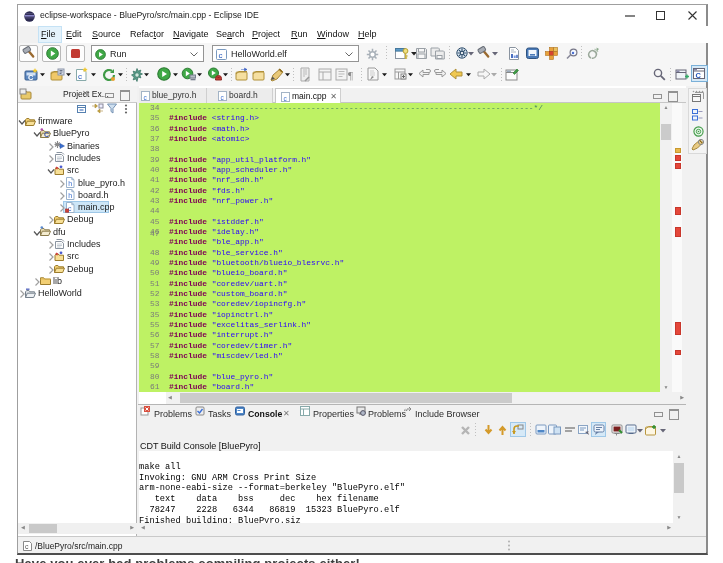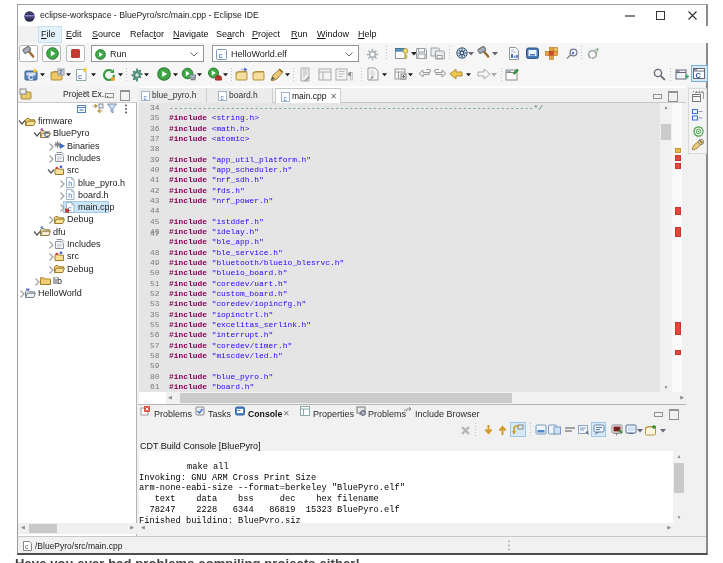--- a/index.html
+++ b/index.html
@@ -21,21 +21,21 @@
 #ltabs{left:0;top:0;width:119px;height:17px;background:#f3f3f3;border-bottom:1px solid #cacaca;}
 #ltree{left:0;top:29px;width:118px;height:408px;font-size:9px;color:#1c1c1c;}
 .trow{position:absolute;height:12.3px;line-height:12.3px;white-space:nowrap;}
 .tarr{position:absolute;width:8px;height:8px;top:2px;}
 .tico{position:absolute;width:11px;height:11px;top:0.5px;}
 
 #editor{left:121px;top:81px;width:547px;height:318px;background:#fff;}
 #etabs{left:0;top:2px;width:100%;height:15px;background:#f1f1f1;border-bottom:1px solid #c6c6c6;}
 .etab{position:absolute;top:0;height:15px;font-size:8.5px;color:#333;border-right:1px solid #cfcfcf;background:#ececec;line-height:15px;}
 .etab.act{background:#fff;color:#111;border-top:1px solid #c6c6c6;border-left:1px solid #c6c6c6;}
-#code{left:0;top:17px;width:521px;height:289px;background:#e5e5e5;overflow:hidden;}
+#code{left:0;top:17px;width:521px;height:289px;background:#bef264;overflow:hidden;}
 .cl{position:absolute;left:11px;font-size:7.9px;height:10.33px;line-height:10.33px;white-space:pre;color:#7a7a7a;font-family:"Liberation Mono",monospace;}
 .cc{position:absolute;left:30px;font-size:7.9px;height:10.33px;line-height:10.33px;white-space:pre;color:#000;font-family:"Liberation Mono",monospace;font-weight:bold;}
 .kw{color:#7f0055;}
 .str{color:#2a00ff;font-weight:normal;}
 .cmt{color:#3f7f5f;font-weight:normal;}
 
 #evsb{left:521px;top:17px;width:12px;height:289px;background:#f1f1f1;}
 #evthumb{left:1px;top:21px;width:10px;height:16px;background:#cbcbcb;}
 #eruler{left:533px;top:17px;width:10px;height:289px;background:#fafafa;}#eredge{left:543px;top:17px;width:4px;height:289px;background:#f1f1f1;}
 #ehsb{left:27px;top:306px;width:520px;height:12px;background:#f1f1f1;}
@@ -791,21 +791,21 @@
           <rect x="0.5" y="3" width="10" height="8" rx="1" fill="#fdf6e3" stroke="#b8963e"></rect>
           <path d="M0.5 5l3-2.5h7" fill="none" stroke="#b8963e"></path>
           <path d="M9 1v4M7 3h4" stroke="#2f8f2f" stroke-width="1.4"></path>
         </svg>
       <svg style="left:522px;top:8px;" width="6" height="4" viewBox="0 0 6 4">
           <path d="M0 0l3 3.5L6 0z" fill="#667"></path>
         </svg>
     </div>
     <span id="clabel" class="a">CDT Build Console [BluePyro]</span>
     <div id="ctext" class="a mono">
-        <span class="ko" style="top:10.78px;margin-left:48px;">make all</span>
+        <span class="ko" style="top:10.78px;">make all</span>
         <span class="ko" style="top:21.56px;">Invoking: GNU ARM Cross Print Size</span>
         <span class="ko" style="top:32.34px;">arm-none-eabi-size --format=berkeley "BluePyro.elf"</span>
         <span class="ko" style="top:43.12px;">   text    data    bss     dec    hex filename</span>
         <span class="ko" style="top:53.90px;">  78247    2228   6344   86819  15323 BluePyro.elf</span>
         <span class="ko" style="top:64.68px;">Finished building: BluePyro.siz</span>
       </div>
     <div id="cvsb" class="a">
       <div class="sarr" style="top:2px;">▲</div>
       <div class="a" style="left:1px;top:12px;width:10px;height:30px;background:#c9c9c9;"></div>
       <div class="sarr" style="bottom:2px;">▼</div>

